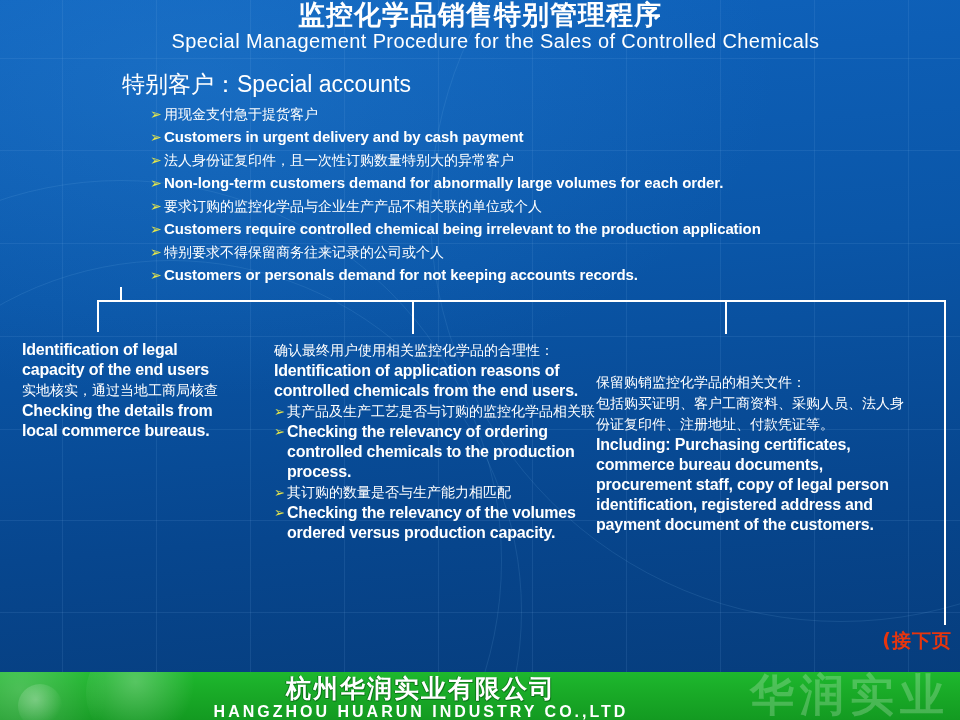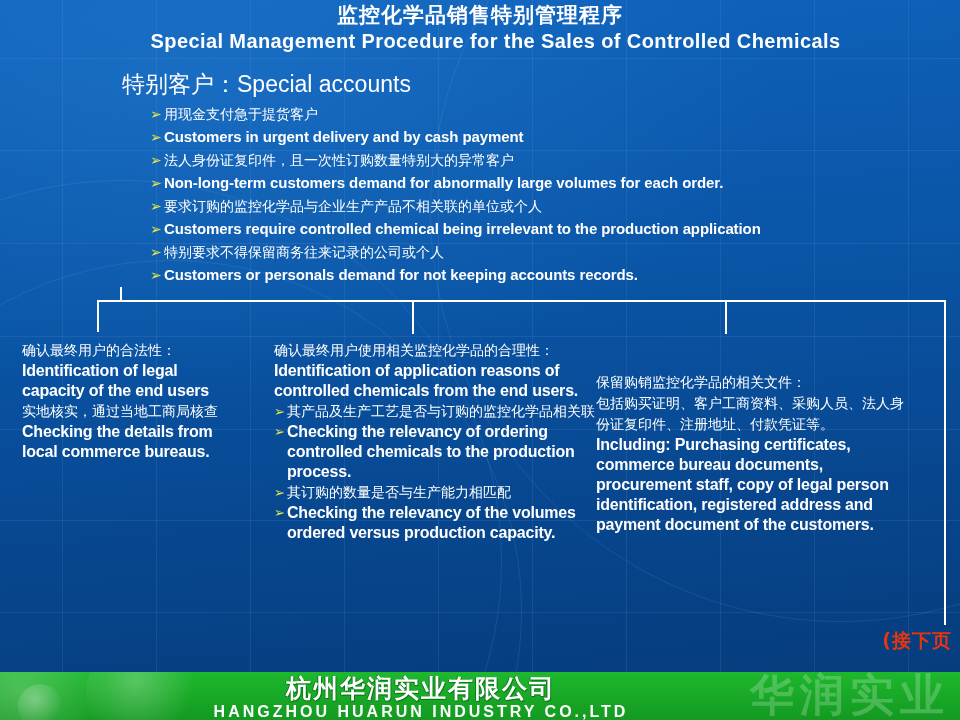--- a/index.html
+++ b/index.html
@@ -22,25 +22,25 @@
   .tex-v{top:0;width:1px;height:690px;}
   .arc{
     position:absolute;border:1px solid rgba(130,190,240,.13);
     border-radius:50%;background:transparent;
   }
 
   
   #title-block{position:absolute;left:0;top:2px;width:960px;text-align:center;}
   #title-cn{
     font-family:"DejaVu Sans","Liberation Sans",sans-serif;
-    font-size:21px;font-weight:700;color:#ffffff;letter-spacing:1px;
+    font-size:27px;font-weight:700;color:#ffffff;letter-spacing:1px;
     line-height:26px;
   }
   #title-en{
-    font-size:20px;font-weight:700;color:#ffffff;letter-spacing:.4px;
+    font-size:20px;font-weight:400;color:#ffffff;letter-spacing:.4px;
     line-height:24px;margin-top:1px;margin-left:31px;
   }
 
   
   #heading{
     position:absolute;left:122px;top:70px;
     font-size:23px;color:#ffffff;line-height:28px;white-space:nowrap;
   }
   #heading .cn{font-family:"DejaVu Sans","Liberation Sans",sans-serif;font-weight:400;}
   #heading .en{font-weight:400;}
@@ -170,21 +170,20 @@
     <div class="line" style="left:97px;top:300px;width:2px;height:32px;"></div>
 
     <div class="line" style="left:412px;top:300px;width:2px;height:34px;"></div>
 
     <div class="line" style="left:725px;top:300px;width:2px;height:34px;"></div>
 
     <div class="line" style="left:944px;top:300px;width:2px;height:325px;"></div>
   </div>
 
   <div class="col" id="col1">
-      <div class="cn"><span>确认最终用户的合法性：</span></div>
       <div class="en"><span>Identification of legal capacity of the end users</span></div>
       <div class="cn"><span>实地核实，通过当地工商局核查</span></div>
       <div class="en"><span>Checking the details from local commerce bureaus.</span></div>
     </div>
   <div class="col" id="col2">
       <div class="cn"><span>确认最终用户使用相关监控化学品的合理性：</span></div>
       <div class="en"><span>Identification of application reasons of controlled chemicals from the end users.</span></div>
       <div class="cn bl"><span class="arrow">➢</span><span>其产品及生产工艺是否与订购的监控化学品相关联</span></div>
       <div class="en bl"><span class="arrow">➢</span><span>Checking the relevancy of ordering controlled chemicals to the production process.</span></div>
       <div class="cn bl"><span class="arrow">➢</span><span>其订购的数量是否与生产能力相匹配</span></div>

